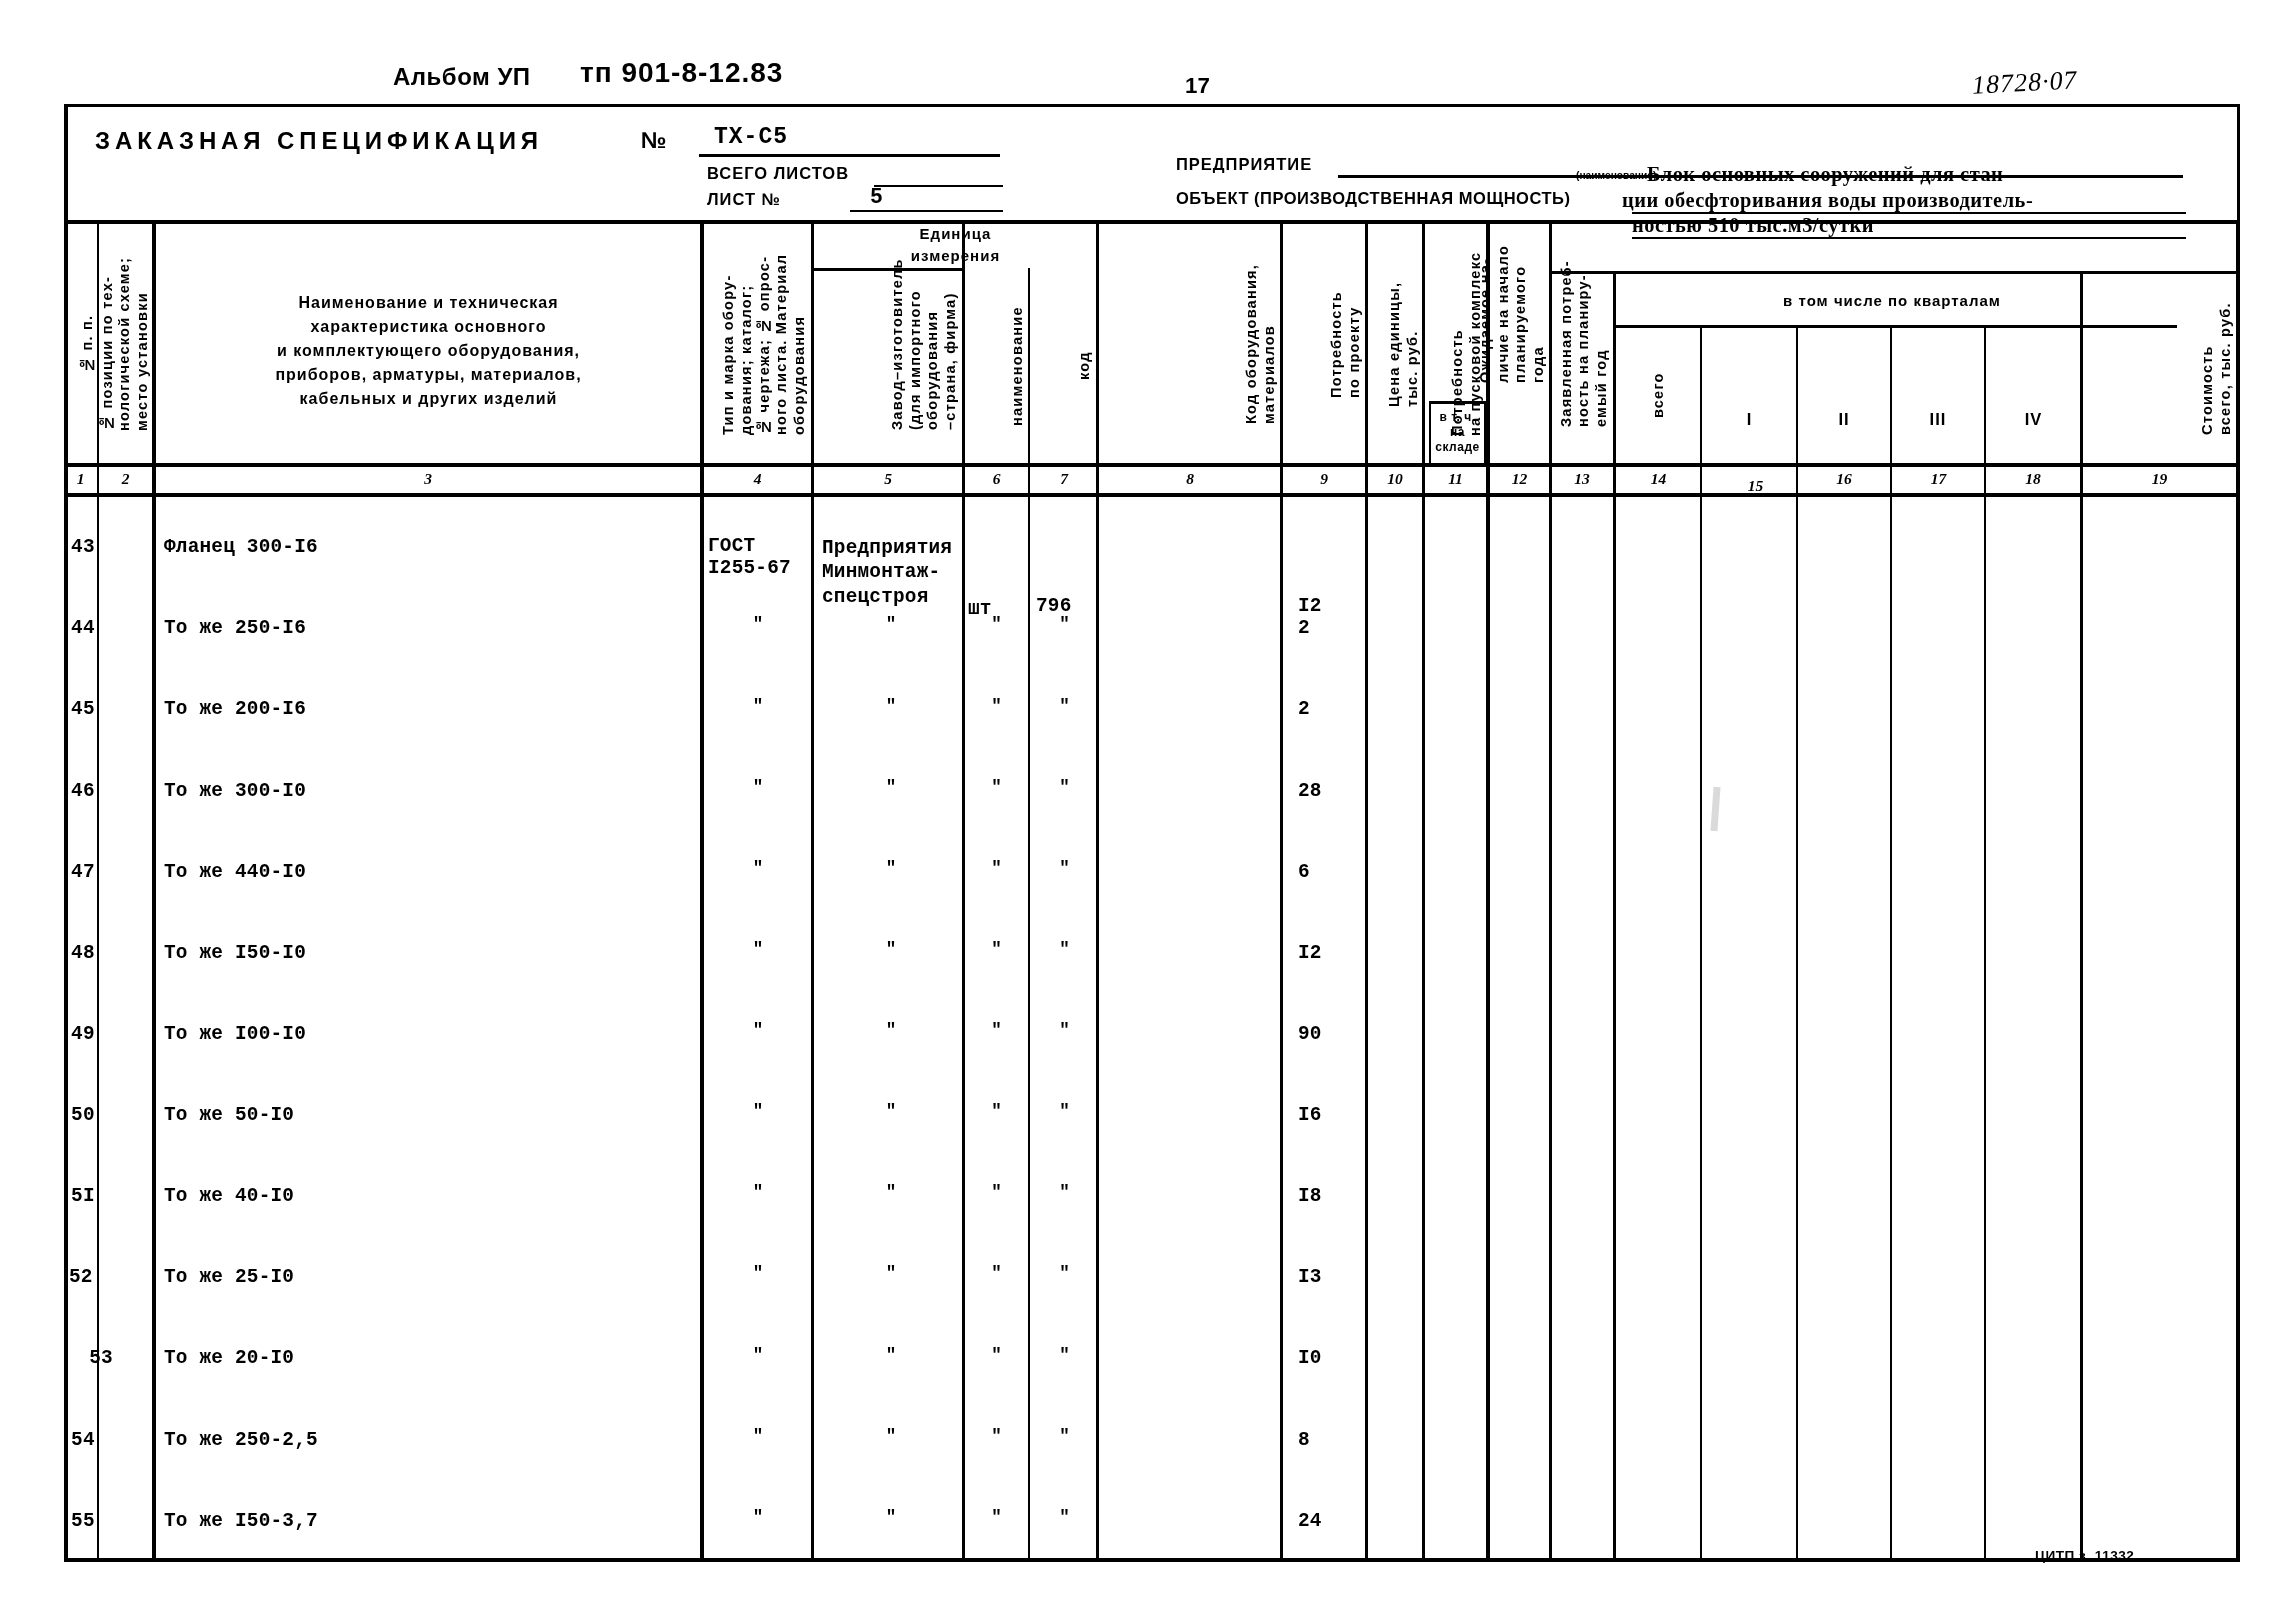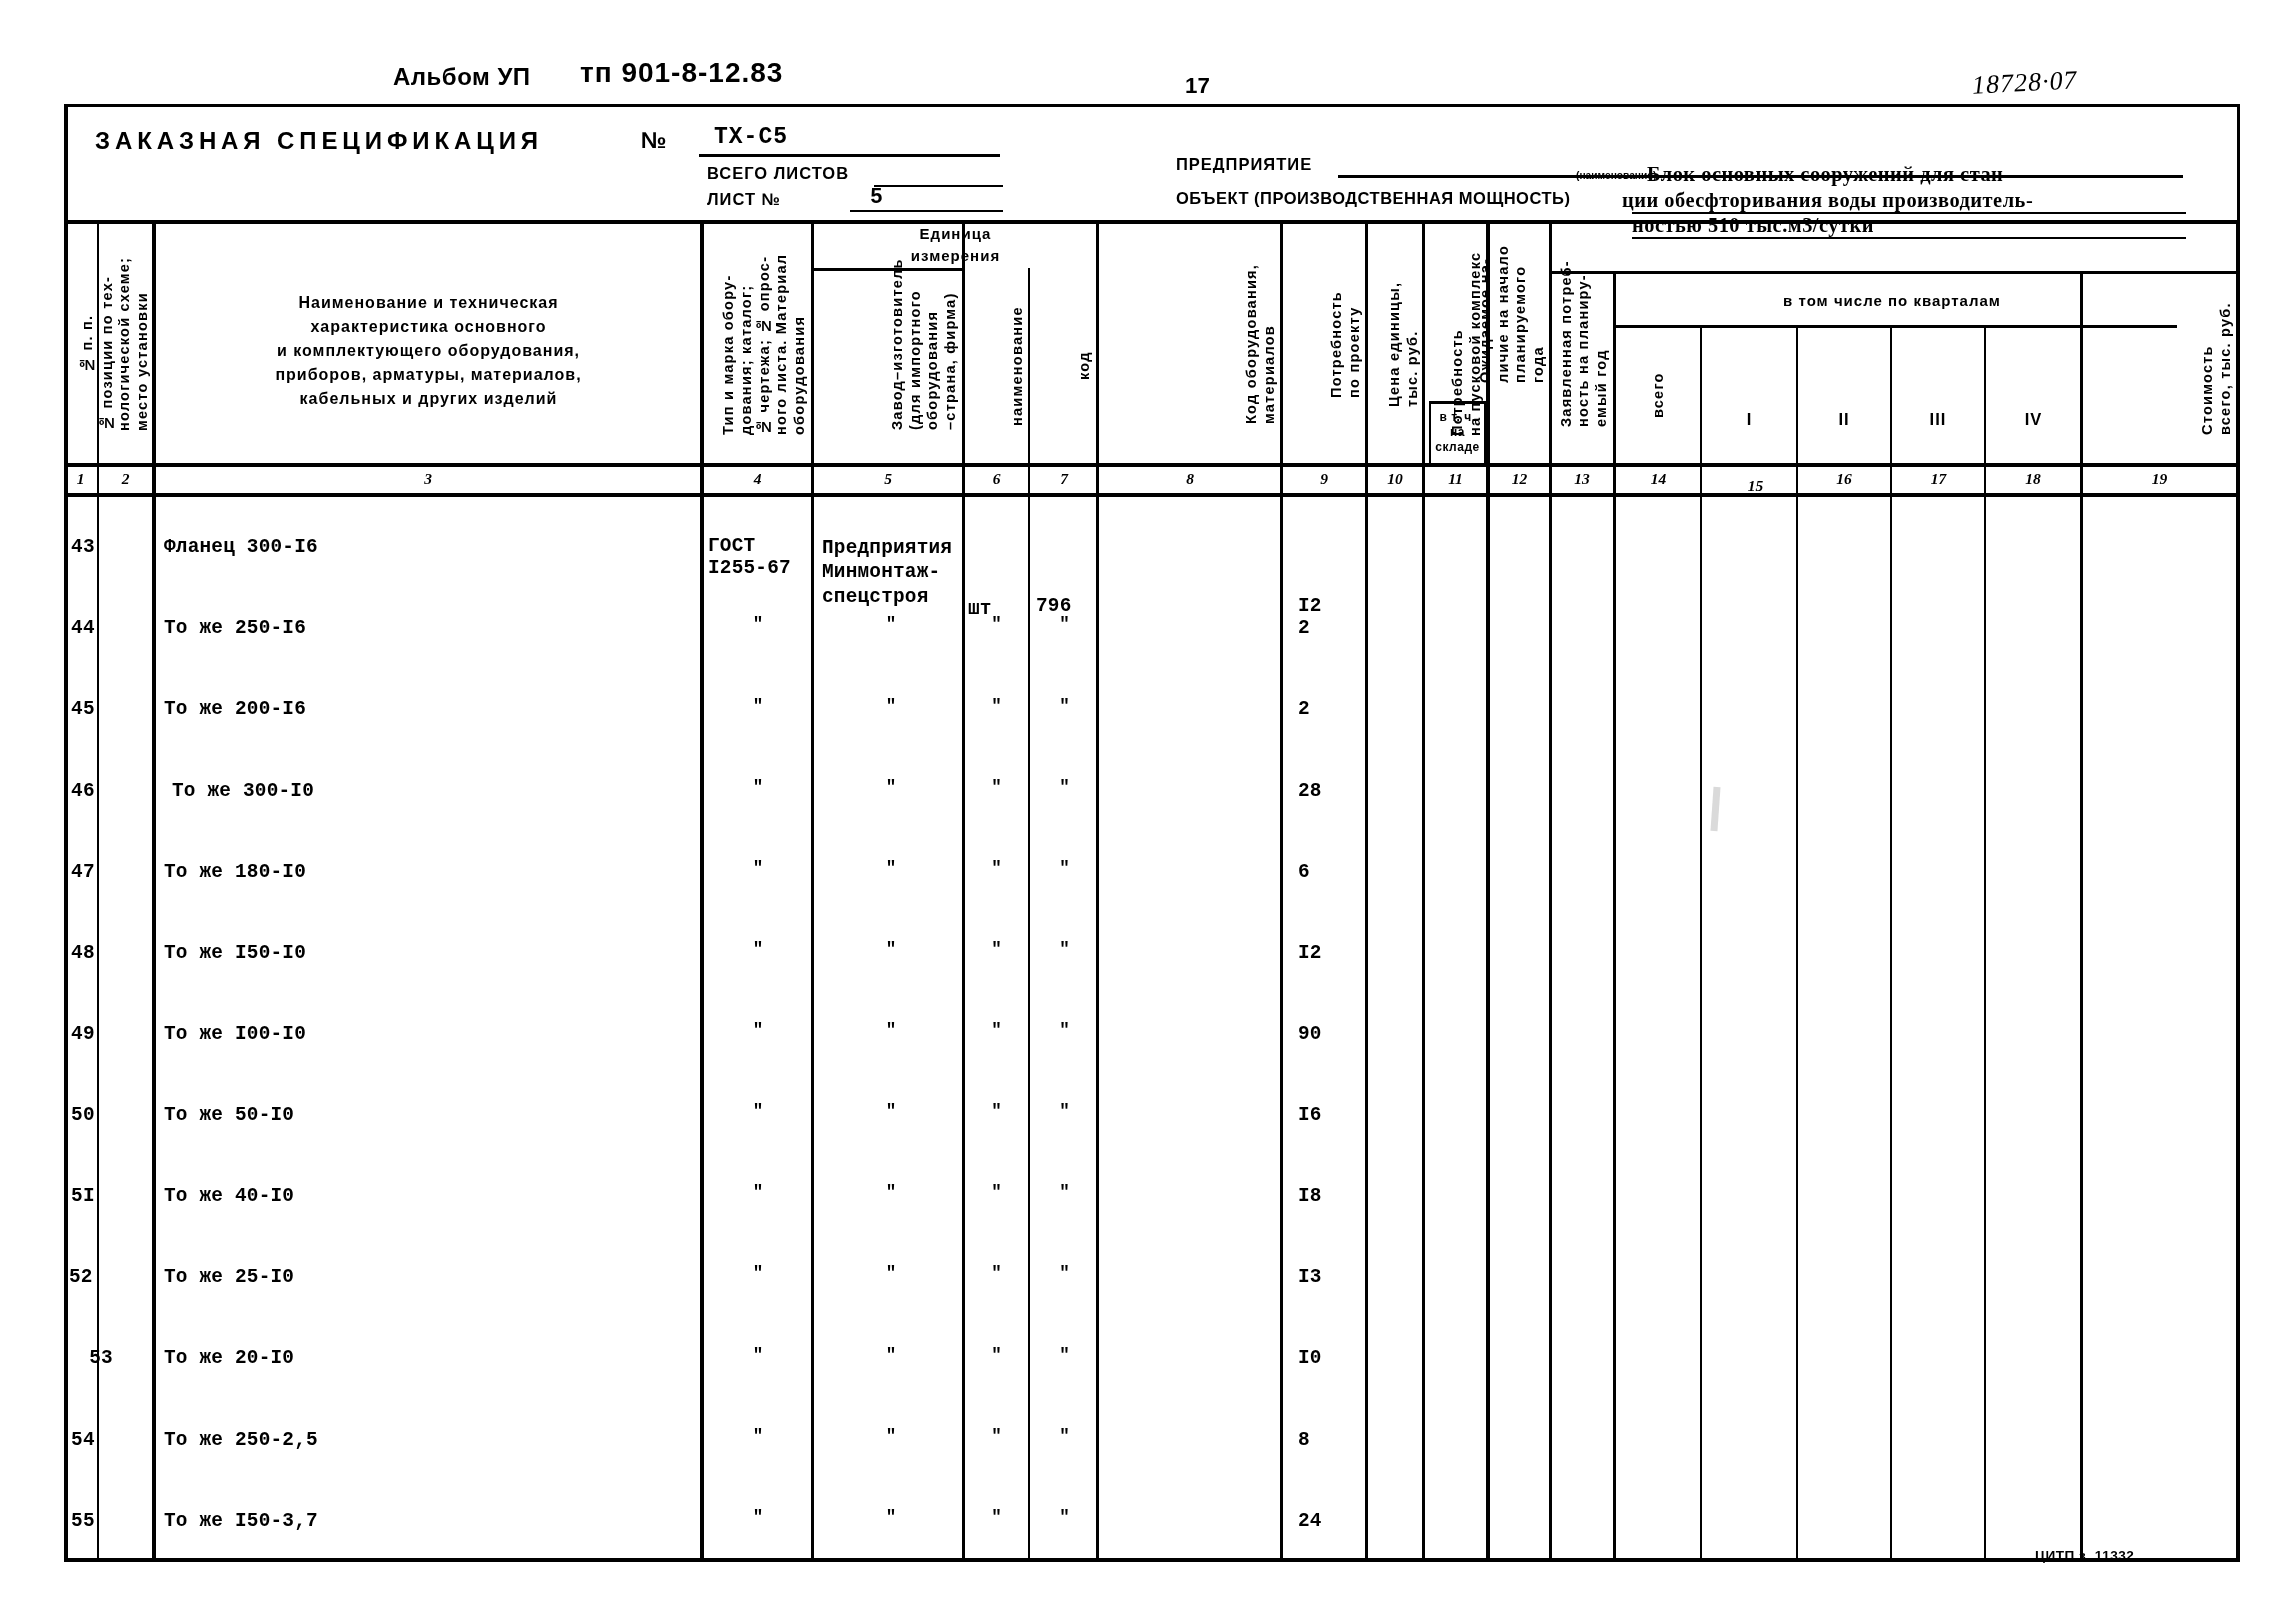--- a/index.html
+++ b/index.html
@@ -251,29 +251,29 @@
         <div style="position: absolute; left: 0px; top: 471px; width: 2176px; height: 68px; pointer-events: none;"></div>
         <div class="cell" style="left: 4.9px; top: 478px; width: 28px; text-align: center;">45</div>
         <div class="cell" style="left: 100px; top: 478px; width: 529px; text-align: left;">То же 200-I6</div>
         <div class="cell ditto" style="left: 644px; top: 476px; width: 100px; text-align: center;">"</div>
         <div class="cell ditto" style="left: 758px; top: 476px; width: 138px; text-align: center;">"</div>
         <div class="cell ditto" style="left: 904px; top: 476px; width: 57px; text-align: center;">"</div>
         <div class="cell ditto" style="left: 972px; top: 476px; width: 57px; text-align: center;">"</div>
         <div class="cell" style="left: 1234px; top: 478px; width: 64px; text-align: left;">2</div>
         <div style="position: absolute; left: 0px; top: 552px; width: 2176px; height: 68px; pointer-events: none;"></div>
         <div class="cell" style="left: 4.9px; top: 560px; width: 28px; text-align: center;">46</div>
-        <div class="cell" style="left: 100px; top: 560px; width: 529px; text-align: left; margin-left: 8px;">То же 300-I0</div>
+        <div class="cell" style="left: 100px; top: 560px; width: 529px; text-align: left;">То же 300-I0</div>
         <div class="cell ditto" style="left: 644px; top: 557px; width: 100px; text-align: center;">"</div>
         <div class="cell ditto" style="left: 758px; top: 557px; width: 138px; text-align: center;">"</div>
         <div class="cell ditto" style="left: 904px; top: 557px; width: 57px; text-align: center;">"</div>
         <div class="cell ditto" style="left: 972px; top: 557px; width: 57px; text-align: center;">"</div>
         <div class="cell" style="left: 1234px; top: 560px; width: 64px; text-align: left;">28</div>
         <div style="position: absolute; left: 0px; top: 633px; width: 2176px; height: 68px; pointer-events: none;"></div>
         <div class="cell" style="left: 4.9px; top: 641px; width: 28px; text-align: center;">47</div>
-        <div class="cell" style="left: 100px; top: 641px; width: 529px; text-align: left;">То же 180-I0</div>
+        <div class="cell" style="left: 100px; top: 641px; width: 529px; text-align: left;">То же 440-I0</div>
         <div class="cell ditto" style="left: 644px; top: 638px; width: 100px; text-align: center;">"</div>
         <div class="cell ditto" style="left: 758px; top: 638px; width: 138px; text-align: center;">"</div>
         <div class="cell ditto" style="left: 904px; top: 638px; width: 57px; text-align: center;">"</div>
         <div class="cell ditto" style="left: 972px; top: 638px; width: 57px; text-align: center;">"</div>
         <div class="cell" style="left: 1234px; top: 641px; width: 64px; text-align: left;">6</div>
         <div style="position: absolute; left: 0px; top: 714px; width: 2176px; height: 68px; pointer-events: none;"></div>
         <div class="cell" style="left: 4.9px; top: 722px; width: 28px; text-align: center;">48</div>
         <div class="cell" style="left: 100px; top: 722px; width: 529px; text-align: left;">То же I50-I0</div>
         <div class="cell ditto" style="left: 644px; top: 719px; width: 100px; text-align: center;">"</div>
         <div class="cell ditto" style="left: 758px; top: 719px; width: 138px; text-align: center;">"</div>

